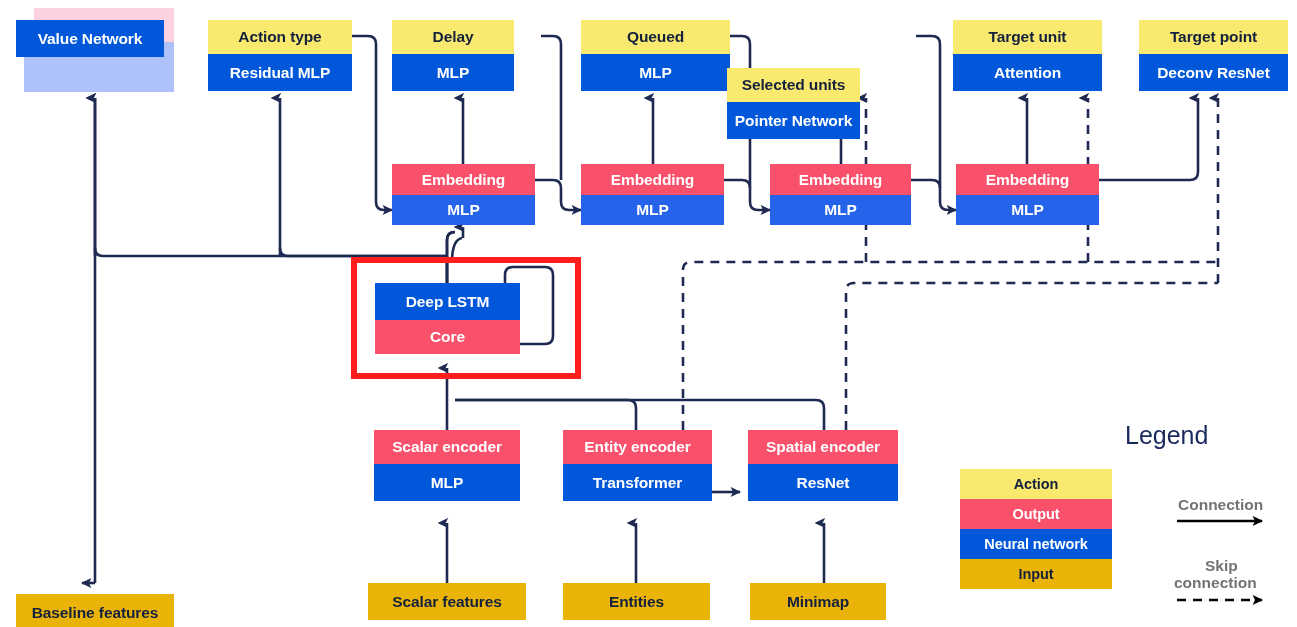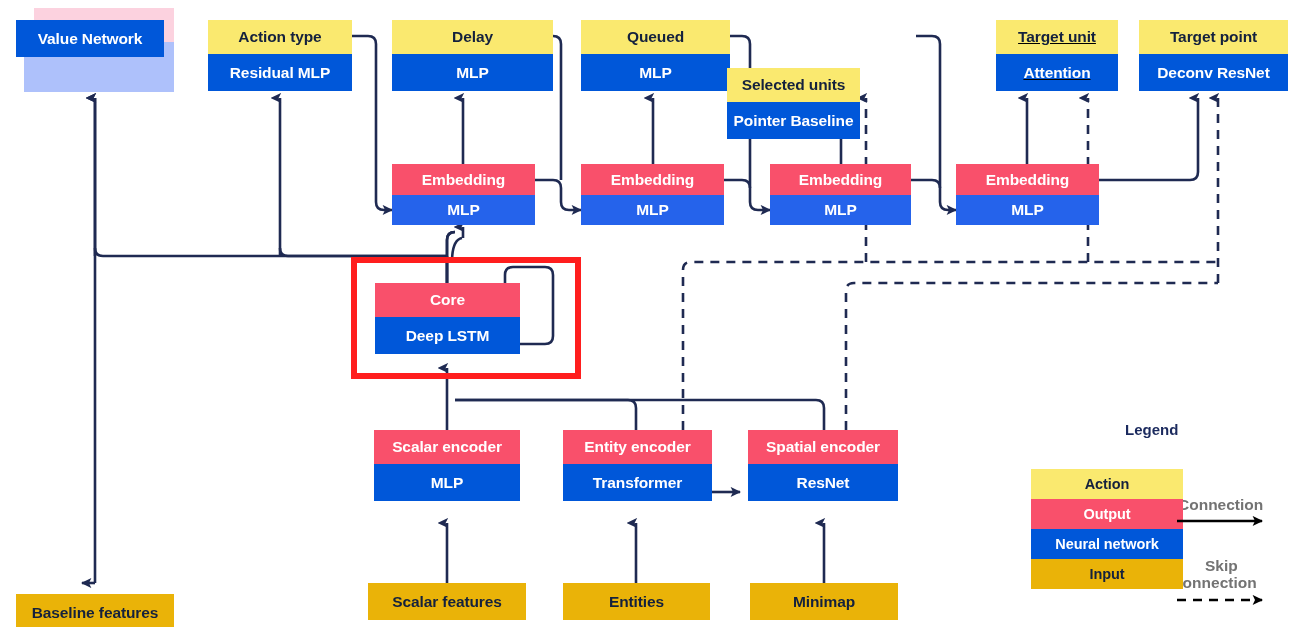--- a/index.html
+++ b/index.html
@@ -46,21 +46,21 @@
 
   .highlight-box {
     position: absolute;
     border: 6px solid #FF1E1E;
     background: transparent;
     z-index: 4;
   }
 
   .legend-title {
     position: absolute;
-    font-size: 15px; font-weight: bold; color: #1b2a5e;
+    font-size: 25px; font-weight: normal; color: #1b2a5e;
     white-space: nowrap;
   }
   .legend-stack { position: absolute; display: flex; flex-direction: column; z-index: 5; }
   .legend-stack .band { font-size: 14.5px; }
 
   .legend-label {
     position: absolute;
     font-size: 15.5px; font-weight: bold; color: #737373;
     text-align: center; line-height: 1.15;
     white-space: nowrap;
@@ -163,36 +163,36 @@
 
   <div class="node" style="left:16px; top:20px; width:148px;">
     <div class="band nn h37">Value Network</div>
   </div>
 
   <div class="node" style="left:208px; top:20px; width:144px;">
     <div class="band action h34">Action type</div>
     <div class="band nn h37">Residual MLP</div>
   </div>
 
-  <div class="node" style="left:392px; top:20px; width:161px;">
+  <div class="node" style="left:392px; top:20px; width:122px;">
     <div class="band action h34">Delay</div>
     <div class="band nn h37">MLP</div>
   </div>
 
   <div class="node" style="left:581px; top:20px; width:149px;">
     <div class="band action h34">Queued</div>
     <div class="band nn h37">MLP</div>
   </div>
 
   <div class="node" style="left:727px; top:20px; width:133px;margin-top:48px;">
     <div class="band action h34">Selected units</div>
-    <div class="band nn h37">Pointer Baseline</div>
-  </div>
-
-  <div class="node" style="left:996px; top:20px; width:122px;text-decoration:underline;">
+    <div class="band nn h37">Pointer Network</div>
+  </div>
+
+  <div class="node" style="left:953px; top:20px; width:149px;">
     <div class="band action h34">Target unit</div>
     <div class="band nn h37">Attention</div>
   </div>
 
   <div class="node" style="left:1139px; top:20px; width:149px;">
     <div class="band action h34">Target point</div>
     <div class="band nn h37">Deconv ResNet</div>
   </div>
 
   <div class="node" style="left:392px; top:164px; width:143px;">
@@ -211,22 +211,22 @@
   </div>
 
   <div class="node" style="left:956px; top:164px; width:143px;">
     <div class="band output h31">Embedding</div>
     <div class="band nn-light h30">MLP</div>
   </div>
 
   <div class="highlight-box" style="left:351px; top:257px; width:230px; height:122px;"></div>
 
   <div class="node" style="left:375px; top:283px; width:145px;">
+    <div class="band nn h37">Deep LSTM</div>
     <div class="band output h34">Core</div>
-    <div class="band nn h37">Deep LSTM</div>
   </div>
 
   <div class="node" style="left:374px; top:430px; width:146px;">
     <div class="band output h34">Scalar encoder</div>
     <div class="band nn h37">MLP</div>
   </div>
 
   <div class="node" style="left:563px; top:430px; width:149px;">
     <div class="band output h34">Entity encoder</div>
     <div class="band nn h37">Transformer</div>
@@ -242,27 +242,27 @@
   </div>
 
   <div class="node" style="left:368px; top:583px; width:158px;">
     <div class="band input h37">Scalar features</div>
   </div>
 
   <div class="node" style="left:563px; top:583px; width:147px;">
     <div class="band input h37">Entities</div>
   </div>
 
-  <div class="node" style="left:750px; top:583px; width:148px;">
+  <div class="node" style="left:750px; top:583px; width:136px;">
     <div class="band input h37">Minimap</div>
   </div>
 
   <div class="legend-title" style="left:1125px; top:421px;">Legend</div>
 
-  <div class="legend-stack" style="left:1031px; top:469px; width:152px;">
+  <div class="legend-stack" style="left:960px; top:469px; width:152px;">
     <div class="band action h30">Action</div>
     <div class="band output h30">Output</div>
     <div class="band nn h30">Neural network</div>
     <div class="band input h30">Input</div>
   </div>
 
   <div class="legend-label" style="left:1178px; top:496px;">Connection</div>
 
   <div class="legend-label" style="left:1205px; top:557px;">Skip</div>
   <div class="legend-label" style="left:1174px; top:574px;">connection</div>

